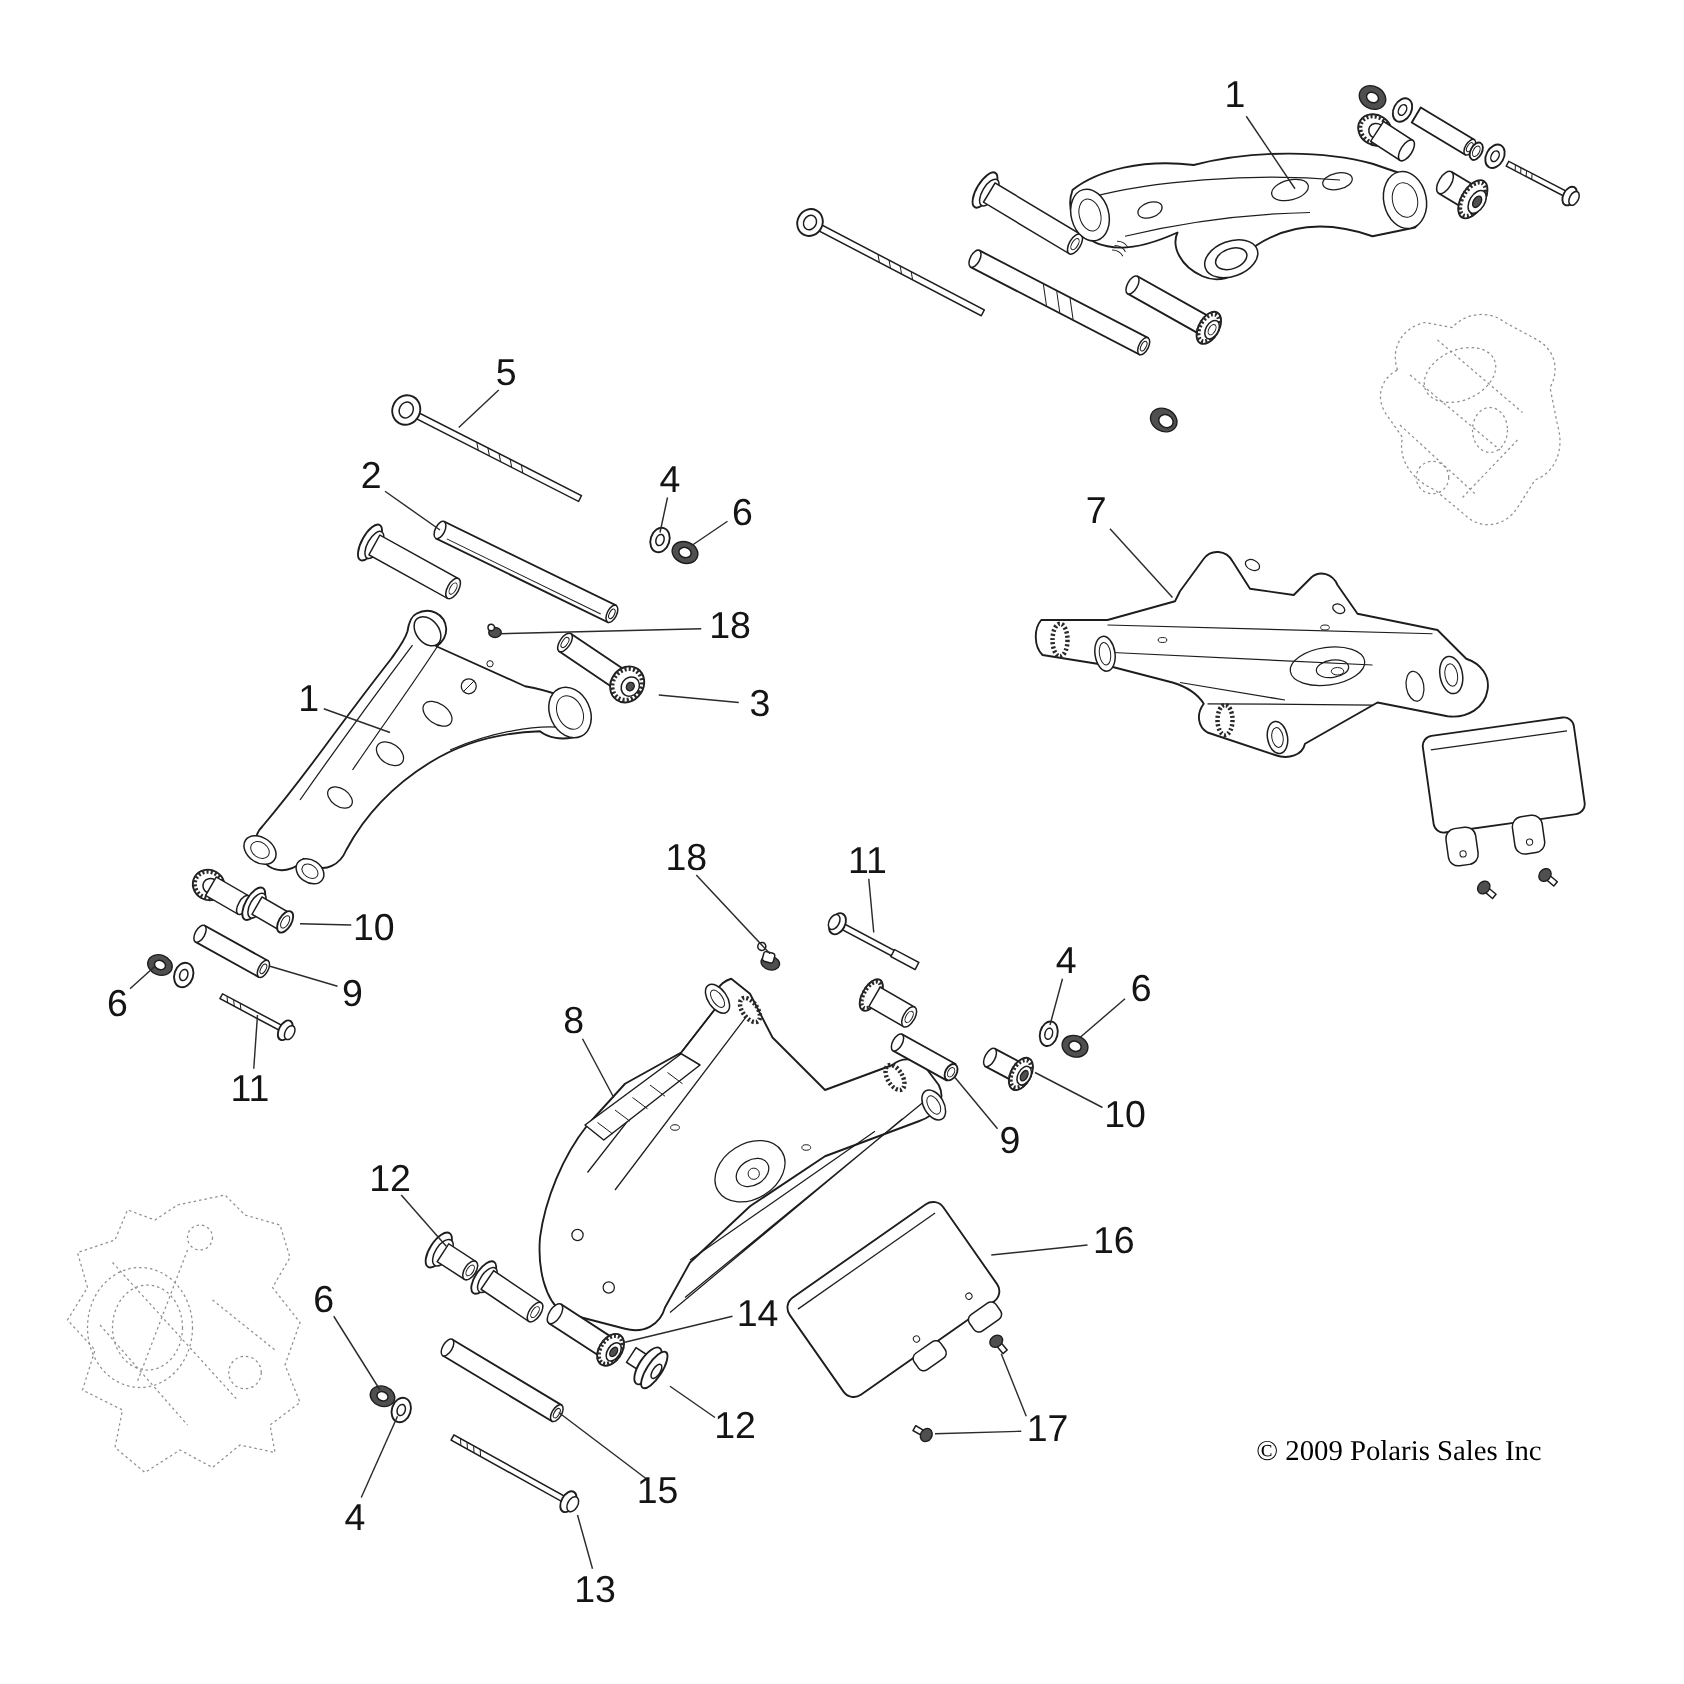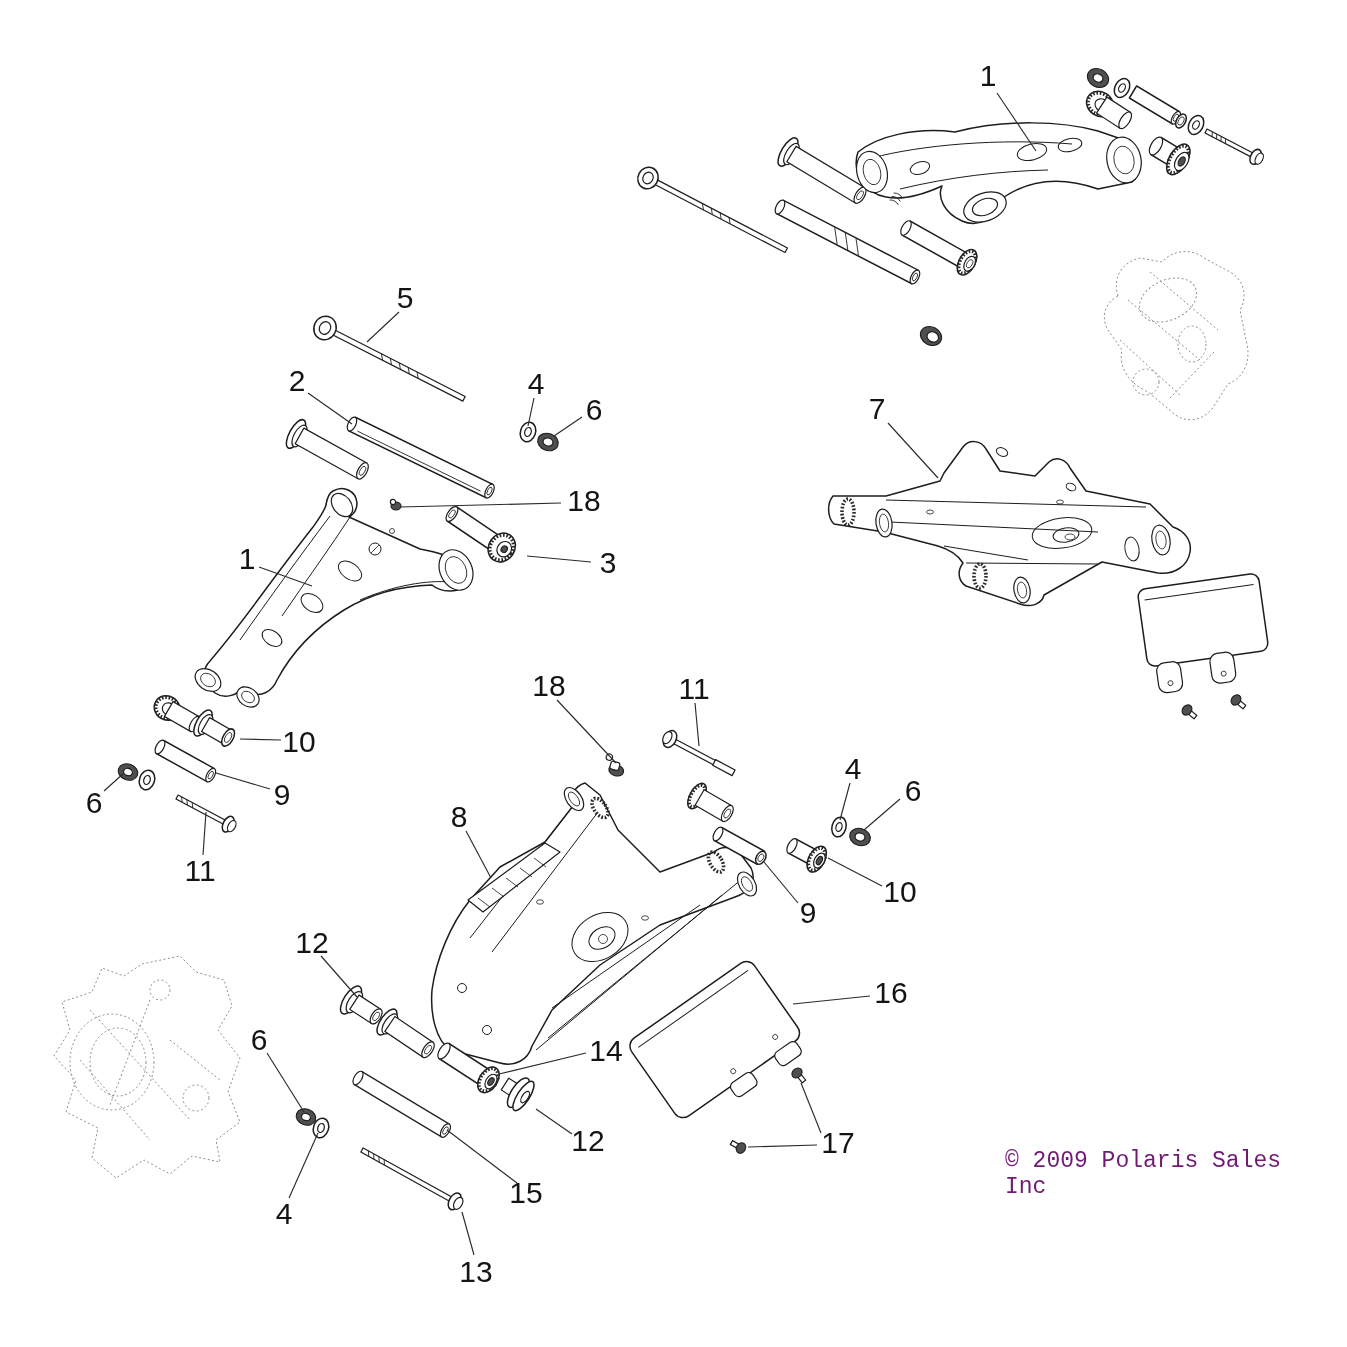--- a/index.html
+++ b/index.html
@@ -8,22 +8,22 @@
   svg{position:absolute;left:0;top:0;}
   .p   {fill:#fff;stroke:#1d1d1d;stroke-width:1.5;stroke-linejoin:round;}
   .p2  {fill:#fff;stroke:#1d1d1d;stroke-width:1.2;stroke-linejoin:round;}
   .ln  {fill:none;stroke:#1d1d1d;stroke-width:1;}
   .thin{fill:none;stroke:#1d1d1d;stroke-width:.8;}
   .dark{fill:#4f4f4f;stroke:#1d1d1d;stroke-width:1.1;}
   .spl {fill:none;stroke:#2a2a2a;stroke-width:3.6;stroke-dasharray:1.7 1.7;}
   .ghost{fill:none;stroke:#8f8f8f;stroke-width:1;stroke-dasharray:2 2.4;}
   .leader{stroke:#2b2b2b;stroke-width:1.15;fill:none;}
   .callout{font:400 30px "Liberation Sans",sans-serif;fill:#141414;text-anchor:middle;}
-  #copyright{position:absolute;left:1005px;top:1148px;width:300px;font-size:23px;color:#701a75;
-             font-family:Liberation Mono, monospace;}
+  #copyright{position:absolute;left:1005px;top:1148px;width:300px;font-size:23px;color:#000000;
+             font-family:Liberation Serif, serif;}
 </style>
 </head>
 <body>
 
 <div id="stage">
 <svg width="1347" height="1347" viewBox="0 0 1347 1347">
 
   <g>
     <path class="ghost" d="M1118 296 C1112 278 1122 262 1140 258 L1162 262 C1172 250 1192 248 1204 258 L1230 272 C1244 280 1248 296 1240 310 L1246 340 C1252 360 1244 378 1228 384 L1214 406 C1204 422 1184 424 1172 412 L1148 392 C1130 384 1118 368 1122 350 L1108 330 C1100 316 1106 302 1118 296 Z"></path>
     <ellipse class="ghost" cx="1168" cy="300" rx="30" ry="20" transform="rotate(-24 1168 300)"></ellipse>

